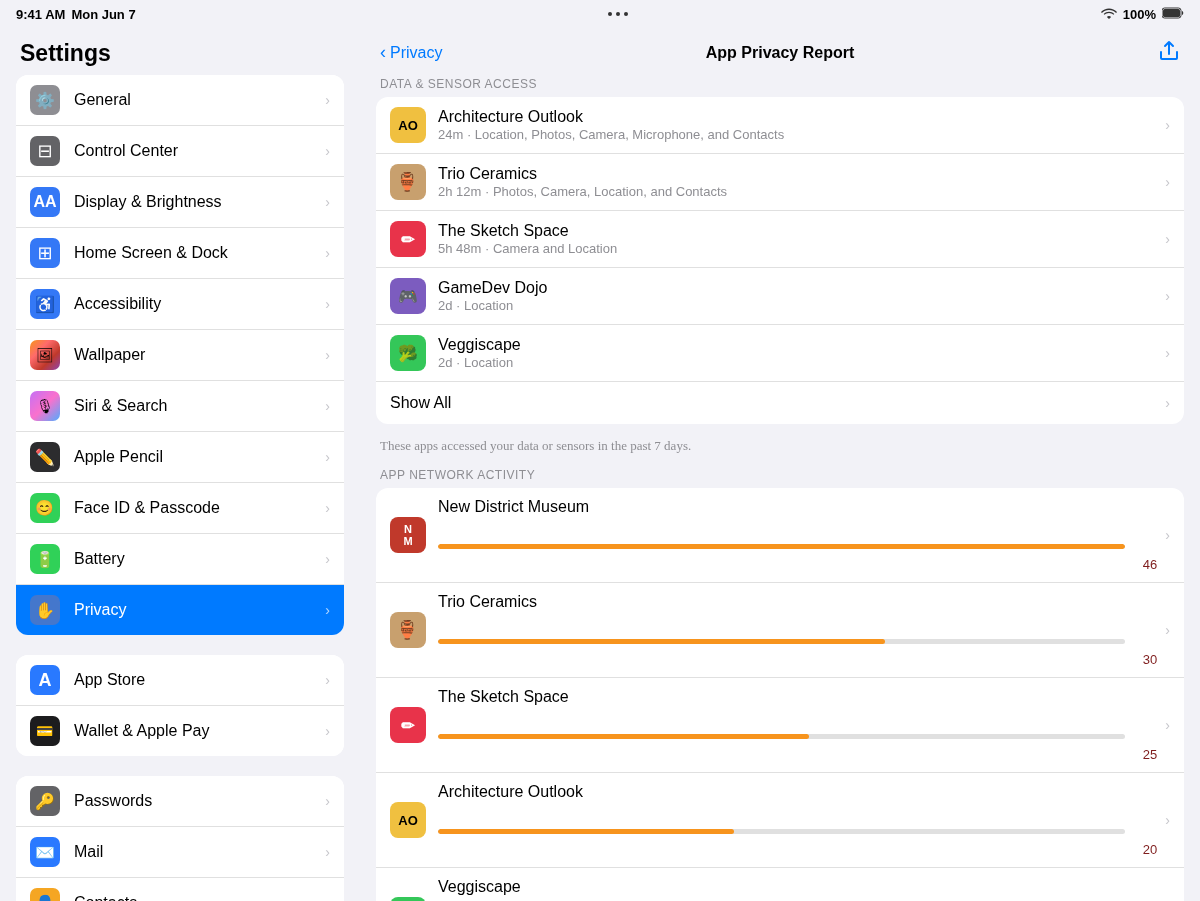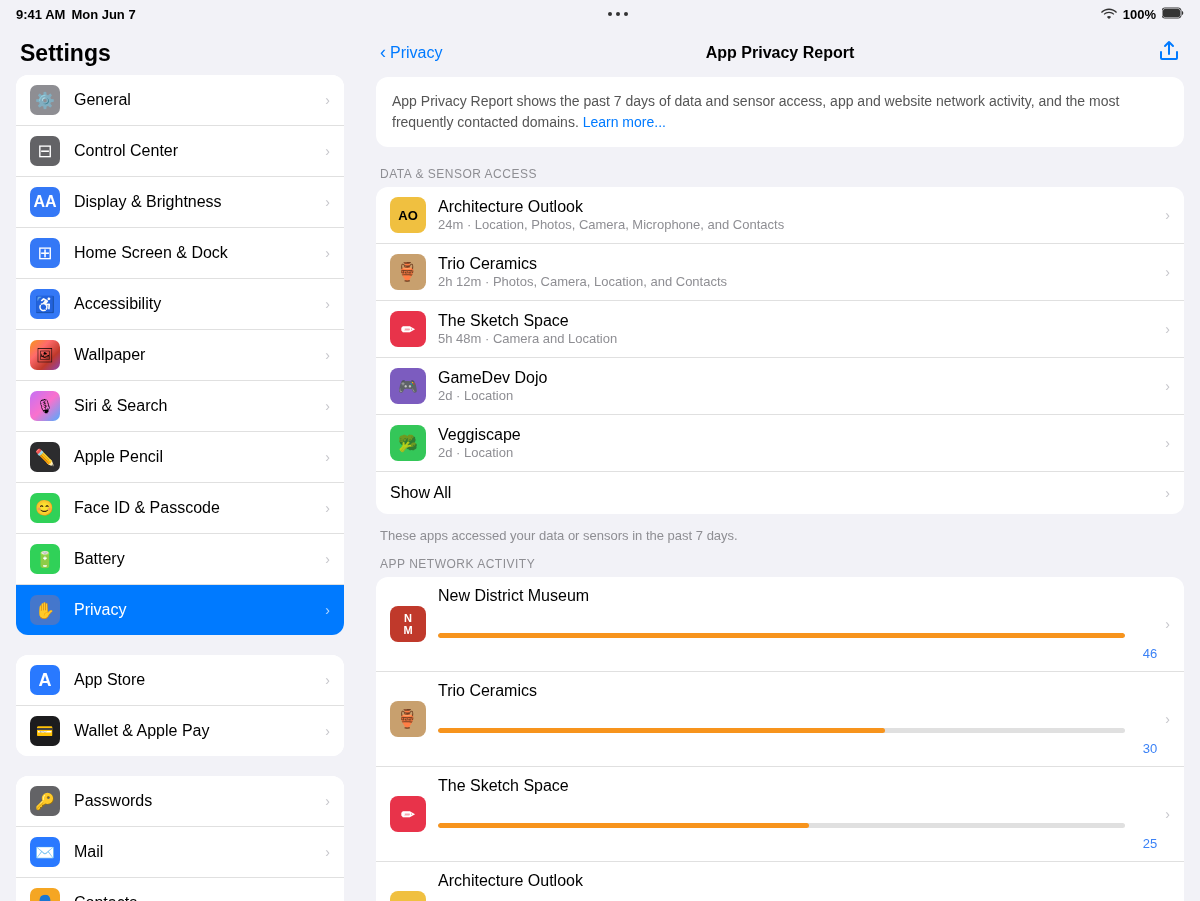--- a/index.html
+++ b/index.html
@@ -189,20 +189,21 @@
       padding: 12px 14px;
       cursor: pointer;
     }
     .show-all-label { font-size: 16px; color: #000; }
     .show-all-chevron { margin-left: auto; color: #c7c7cc; font-size: 14px; }
 
     .section-footer {
       font-size: 13px;
       color: #8e8e93;
       padding: 6px 4px 14px 4px;
+      font-family: Liberation Serif, serif;
     }
 
     
     .bar-item {
       display: flex;
       align-items: center;
       padding: 10px 14px;
       border-bottom: 0.5px solid #e0e0e0;
       cursor: pointer;
       min-height: 62px;
@@ -219,21 +220,21 @@
       justify-content: center;
       font-size: 16px;
       font-weight: 700;
       color: #fff;
     }
     .bar-item-content { flex: 1; }
     .bar-item-name { font-size: 16px; color: #000; margin-bottom: 5px; }
     .bar-row { display: flex; align-items: center; gap: 8px; }
     .bar-track { flex: 1; height: 5px; background: #e0e0e0; border-radius: 3px; overflow: hidden; }
     .bar-fill { height: 100%; background: #f7941d; border-radius: 3px; }
-    .bar-value { font-size: 13px; color: #3b82f6; min-width: 24px; text-align: right; margin-top: 36px; }
+    .bar-value { font-size: 13px; color: #7f1d1d; min-width: 24px; text-align: right; margin-top: 36px; }
 
     
     .detail-panel::-webkit-scrollbar { width: 6px; }
     .detail-panel::-webkit-scrollbar-thumb { background: #c7c7cc; border-radius: 3px; }
 
     
     .icon-gray { background: #8e8e93; }
     .icon-dark-gray { background: #636366; }
 
     .ndm-initials { font-size: 11px; font-weight: 800; line-height: 1.1; text-align: center; }
@@ -375,24 +376,20 @@
       <div class="detail-share-btn">
         <svg width="22" height="24" viewBox="0 0 22 24" fill="none">
           <path d="M11 16V4M7 8l4-4 4 4" stroke="#007aff" stroke-width="2" stroke-linecap="round" stroke-linejoin="round"></path>
           <path d="M3 14v6a1 1 0 001 1h14a1 1 0 001-1v-6" stroke="#007aff" stroke-width="2" stroke-linecap="round"></path>
         </svg>
       </div>
     </div>
 
     <div class="detail-content">
 
-      <div class="info-box">
-        <span>App Privacy Report shows the past 7 days of data and sensor access, app and website network activity, and the most frequently contacted domains.</span>
-        <a href="#">Learn more...</a>
-      </div>
 
       <div class="section-label">DATA &amp; SENSOR ACCESS</div>
       <div class="list-group">
 
         <div class="list-item">
           <div class="list-item-icon" style="background:#f0c040;color:#000;font-size:13px;font-weight:700;">AO</div>
           <div class="list-item-content">
             <div class="list-item-name">Architecture Outlook</div>
             <div class="list-item-sub">24m · Location, Photos, Camera, Microphone, and Contacts</div>
           </div>

